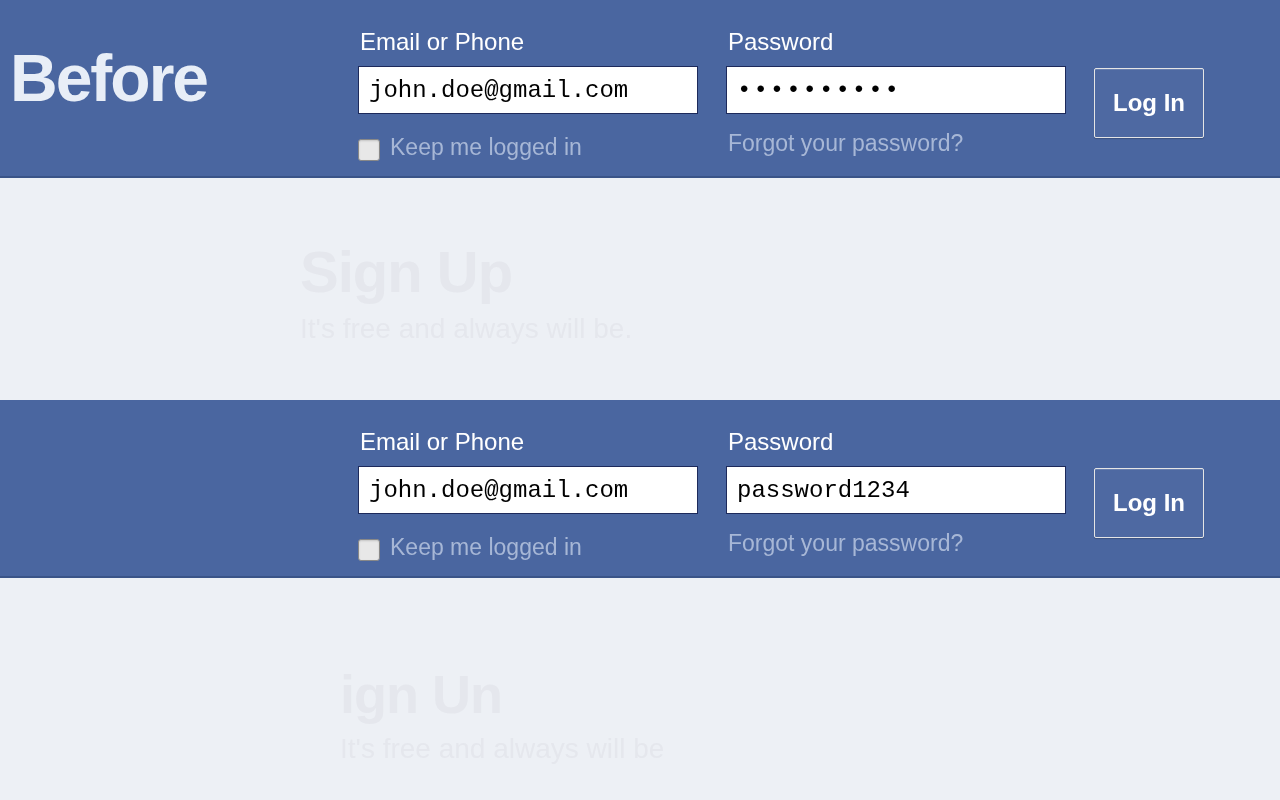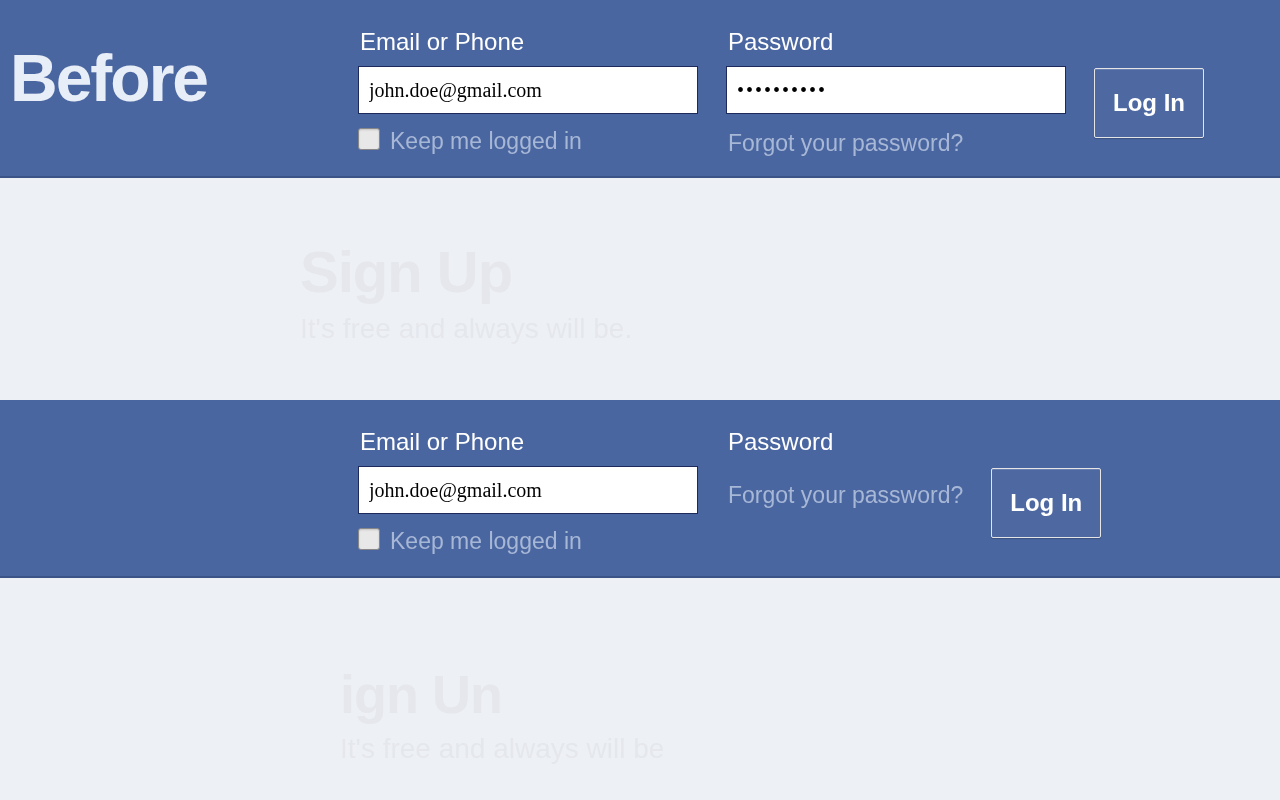--- a/index.html
+++ b/index.html
@@ -53,30 +53,30 @@
       margin-bottom: 10px;
       padding-left: 2px;
     }
     
     .text-input {
       width: 340px;
       height: 48px;
       background: #ffffff;
       border: 1px solid #1d2a5b;
       padding: 0 10px;
-      font-size: 20px;
-      font-family: Liberation Serif, serif;
+      font-size: 24px;
+      font-family: Liberation Mono, monospace;
       color: #000;
       outline: none;
     }
     
     .below-row {
       display: flex;
-      align-items: flex-start;
-      margin-top: 14px;
+      align-items: flex-end;
+      margin-top: 20px;
       gap: 10px;
     }
     
     .checkbox {
       width: 22px;
       height: 22px;
       background: #e8e8e8;
       border: 1px solid #888;
       border-radius: 3px;
       display: inline-block;
@@ -184,20 +184,21 @@
         <div class="field-label">Email or Phone</div>
         <input class="text-input" value="john.doe@gmail.com" style="">
         <div class="below-row">
           <span class="checkbox"></span>
           <span class="below-text">Keep me logged in</span>
         </div>
       </div>
 
       <div class="field-group">
         <div class="field-label">Password</div>
+        <input class="text-input" value="password1234" style="">
         <div class="forgot-link">Forgot your password?</div>
       </div>
 
       <div class="login-btn-wrap">
         <button class="login-btn">Log In</button>
       </div>
     </div>
   </div>
   <div class="body-area">
     <div class="ghost-signup">

